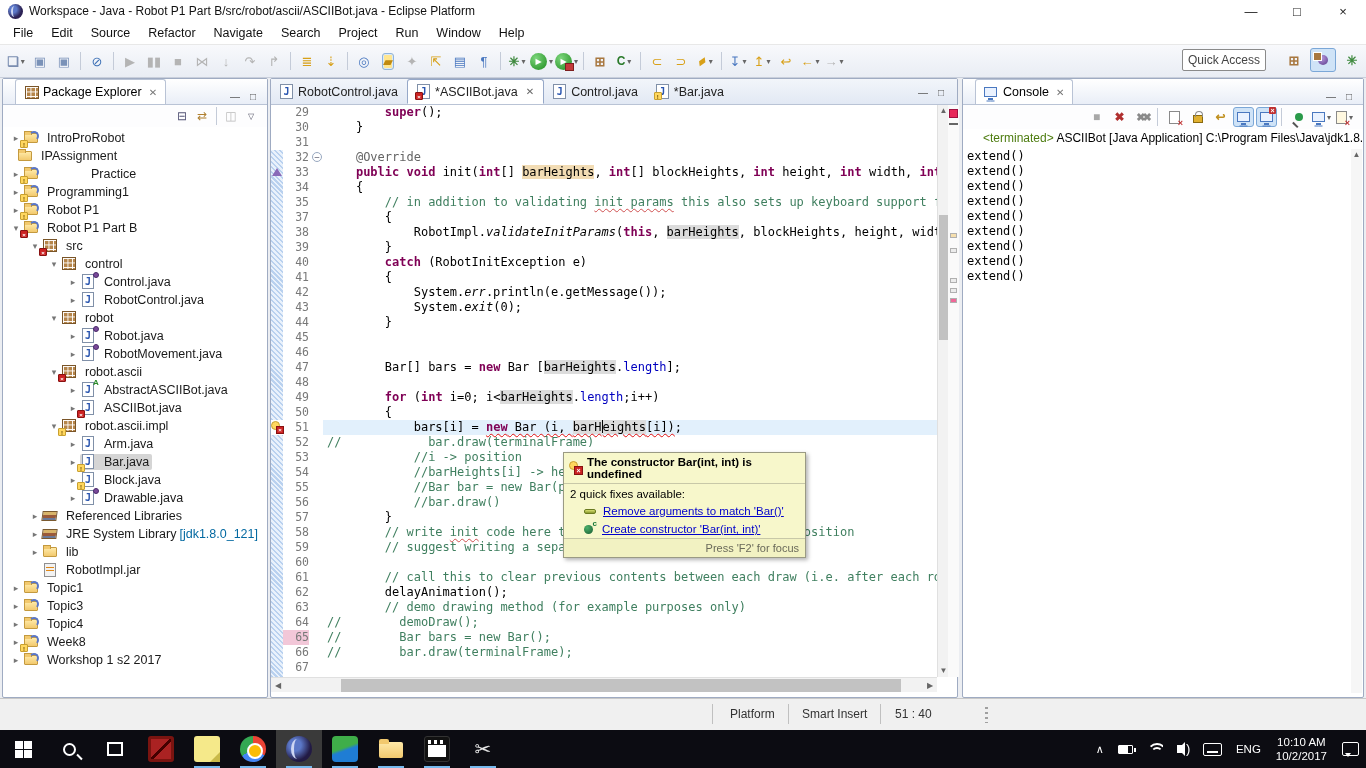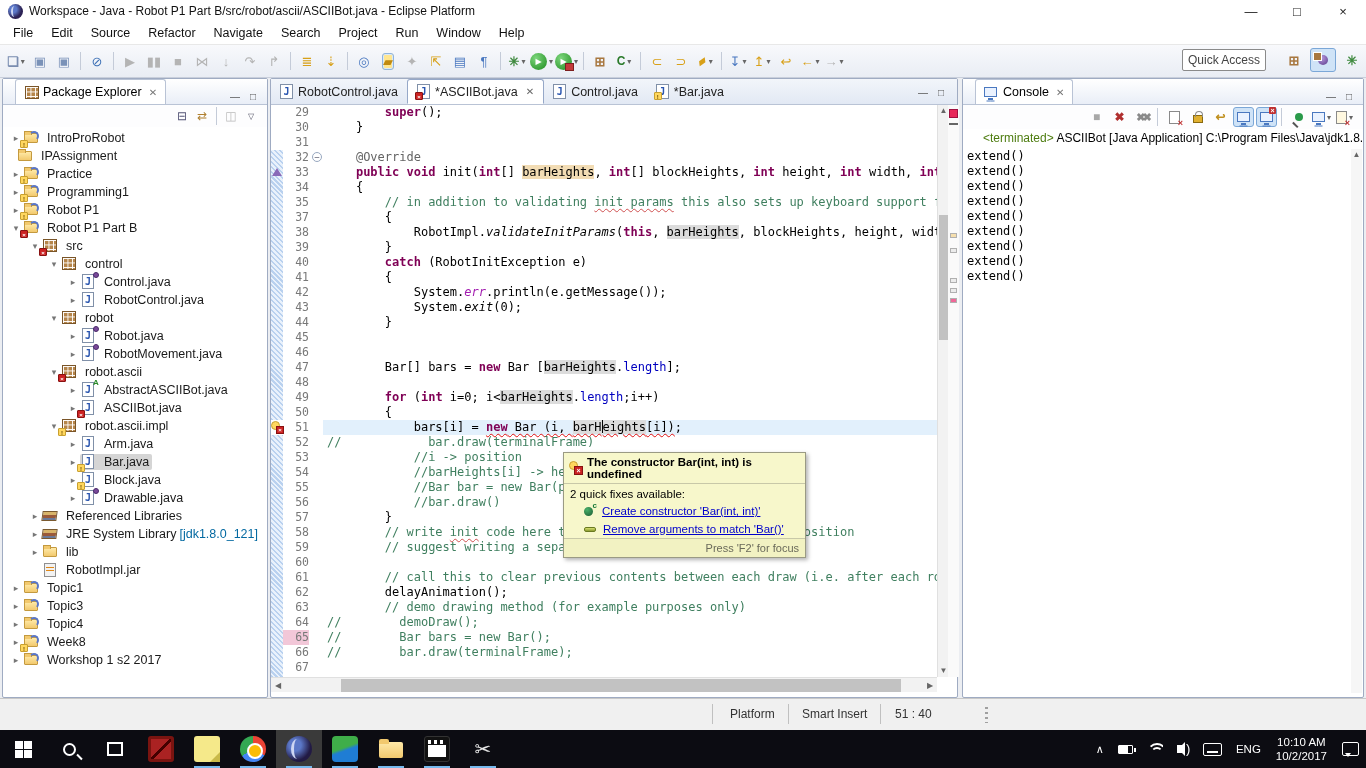--- a/index.html
+++ b/index.html
@@ -91,21 +91,21 @@
   .cl { height:15px; line-height:15px; white-space:pre; position:relative; padding-left:56px; color:#000; }
   .cl.cur { background:linear-gradient(90deg,#ffffff 0 52px,#e2f0fc 52px); }
   .ln { position:absolute; left:12px; top:0; width:26px; text-align:right; color:#787878; font-size:11.5px; }
   .ln.numhl { background:#f2c7d8; }
   .foldm { position:absolute; left:41px; top:2px; width:10px; height:10px; border:1px solid #98a8c0; border-radius:50%; background:#fff; color:#667; font-size:9px; line-height:8px; text-align:center; }
   .k { color:#7f0055; font-weight:bold; }
   .c { color:#3f7f5f; }
   .a { color:#646464; }
   .f { color:#0000c0; }
   .sm { font-style:italic; }
-  .sf { color:#a21caf; font-style:italic; }
+  .sf { color:#000000; font-style:italic;font-family:Liberation Mono, monospace; }
   .wo { background:#f2dcb4; }
   .ro { background:#dcdcdc; }
   .er { text-decoration:underline wavy #e01010 1px; text-underline-offset:2px; }
   .sp { text-decoration:underline wavy #cf5050 1px; text-underline-offset:2px; }
   .caret { display:inline-block; width:0; border-left:1px solid #000; height:13px; vertical-align:-2px; }
   .gmark-ov { position:absolute; left:1px; top:3px; width:0; height:0; border-left:5px solid transparent; border-right:5px solid transparent; border-bottom:8px solid #8a6ab8; }
   .gmark-err { position:absolute; left:0; top:1px; width:13px; height:13px; }
   .gmark-err .bulb { position:absolute; left:0; top:0; width:9px; height:9px; border-radius:50%; background:#ffd75e; border:1px solid #c8a030; }
   .gmark-err .rx { position:absolute; right:0; bottom:0; width:8px; height:8px; background:#cc2222; border:1px solid #881111; color:#fff; font:bold 6px/7px "Liberation Sans",sans-serif; text-align:center; }
   #ed-vscroll { position:absolute; left:666px; top:26px; width:11px; height:572px; background:#f2f2f2; border-left:1px solid #e0e0e0; }
@@ -395,21 +395,21 @@
         <span class="arrow"></span>
         <span style="display: inline-flex; align-items: center;">
           <span class="ticon">
             <span class="i-folder"></span>
           </span>
           <span class="tlabel">IPAssignment</span>
         </span>
       </div>
       <div class="trow" style="padding-left: 6px;">
         <span class="arrow">▸</span>
-        <span style="display: inline-flex; align-items: center;">
+        <span style="display: inline-flex; align-items: center; gap: 44px;">
           <span class="ticon">
             <span class="i-folder i-proj"></span>
             <span class="badge b-warn">!</span>
           </span>
           <span class="tlabel">Practice</span>
         </span>
       </div>
       <div class="trow" style="padding-left: 6px;">
         <span class="arrow">▸</span>
         <span style="display: inline-flex; align-items: center;">
@@ -761,26 +761,26 @@
 <div id="popup">
   <div id="popup-head">
     <span class="qicon">
         <span class="bulb"></span>
         <span class="rx">×</span>
       </span>
     <span>The constructor Bar(int, int) is undefined</span>
   </div>
   <div id="popup-sub">2 quick fixes available:</div>
   <div class="fixrow">
+    <span class="fx1"></span>
+    <span class="fixlink">Remove arguments to match 'Bar()'</span>
+  </div>
+  <div class="fixrow">
     <span class="fx2"></span>
     <span class="fixlink">Create constructor 'Bar(int, int)'</span>
-  </div>
-  <div class="fixrow">
-    <span class="fx1"></span>
-    <span class="fixlink">Remove arguments to match 'Bar()'</span>
   </div>
   <div id="popup-foot">Press 'F2' for focus</div>
 </div>
 
 <div id="console" class="panel">
   <div class="phead">
     <div class="vtab">
       <span class="mon" style="margin-right:6px"></span>
       <span>Console</span>
       <span class="x">✕</span>

